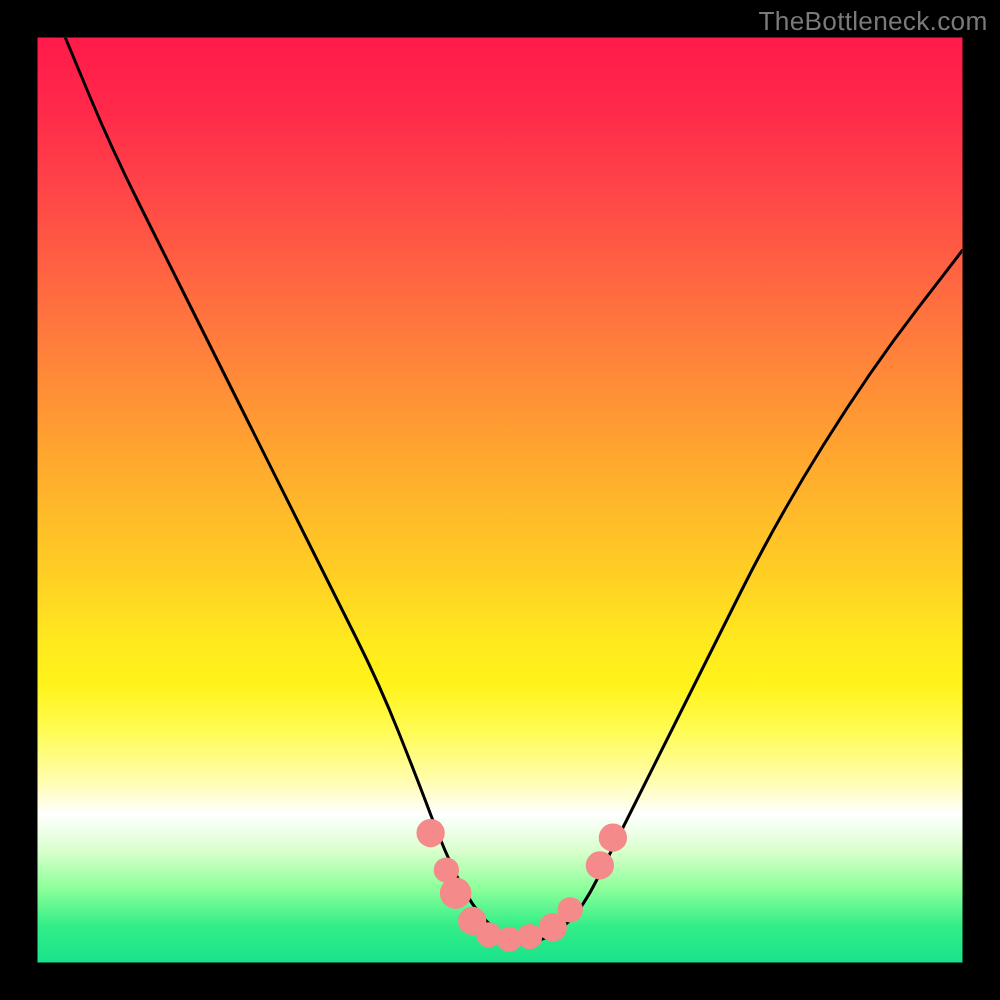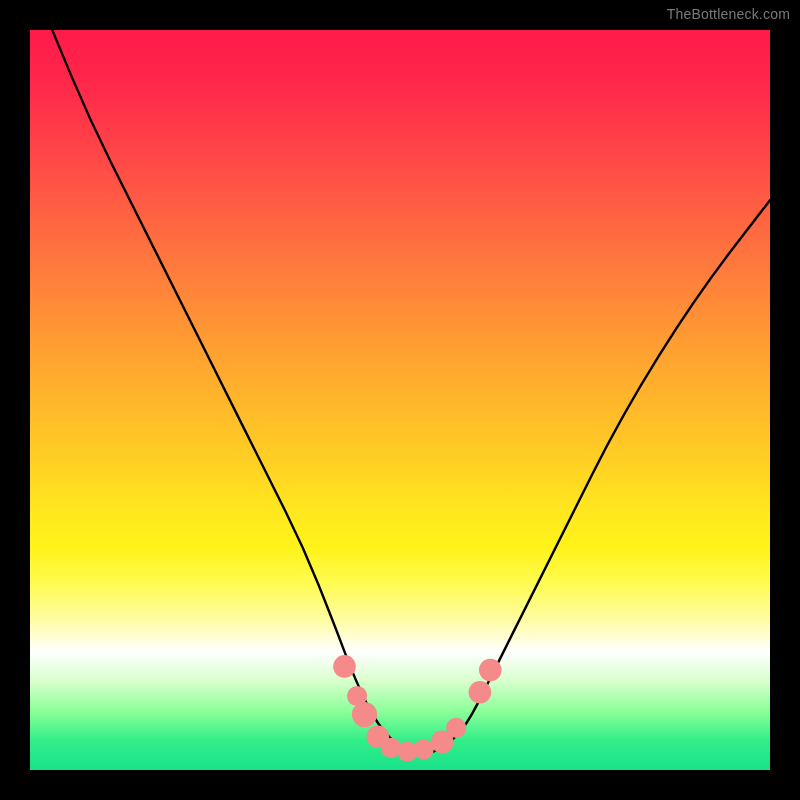--- a/index.html
+++ b/index.html
@@ -49,21 +49,21 @@
     top: 0;
     left: 0;
     width: 740px;
     height: 740px;
   }
   .watermark {
     position: absolute;
     top: 6px;
     right: 10px;
     color: #7a7a7a;
-    font-size: 14px;
+    font-size: 21px;
     font-weight: 500;
     letter-spacing: 0.2px;
     user-select: none;
     text-align: right;
   }
 </style>
 </head>
 <body>
 
 <div class="frame">

